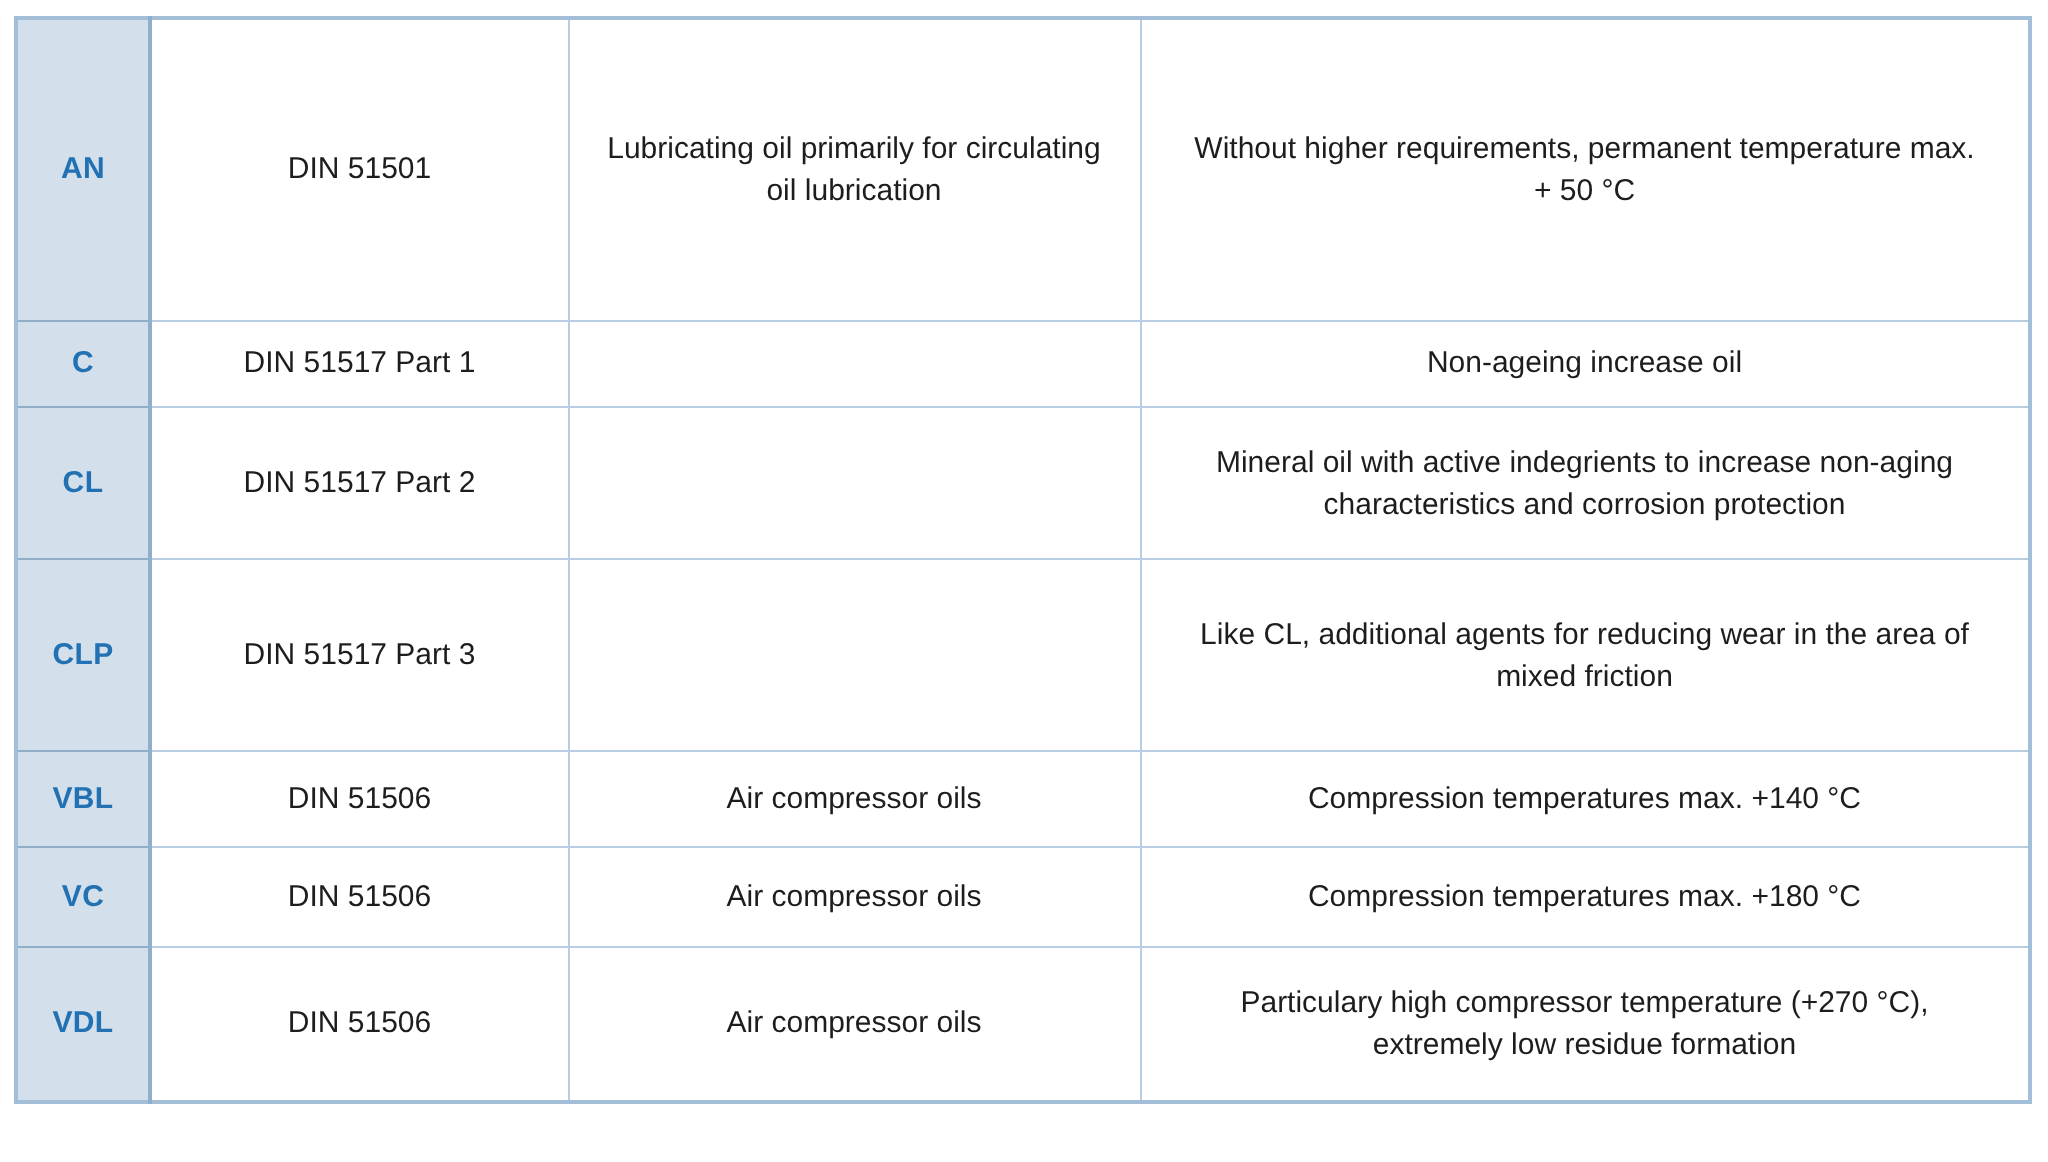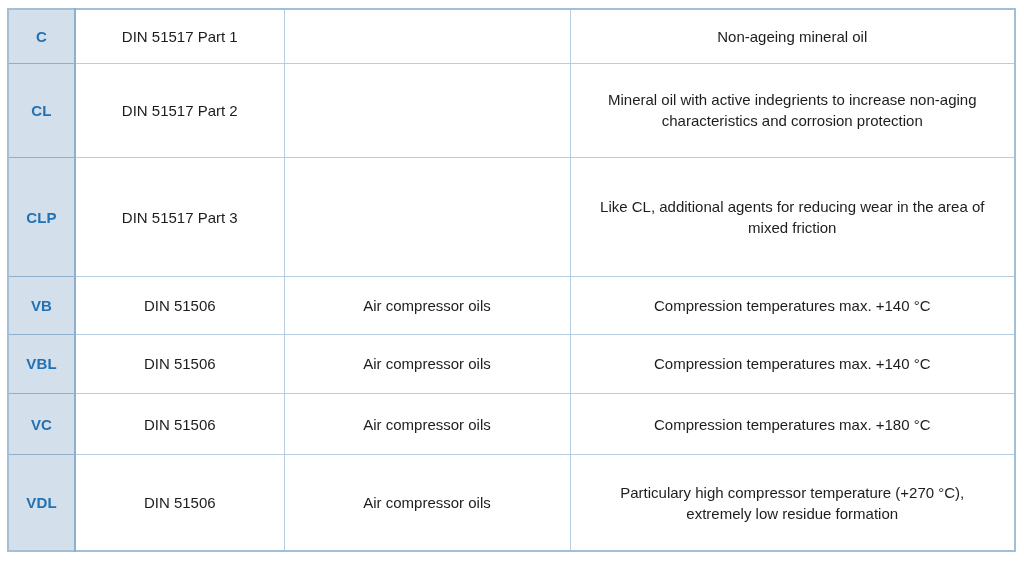--- a/index.html
+++ b/index.html
@@ -78,43 +78,43 @@
 <div class="page">
 
   <table class="lub-table">
     <colgroup>
       <col style="width:67px">
       <col style="width:209px">
       <col style="width:286px">
       <col style="width:445px">
     </colgroup>
     <tbody id="table-body">
+        <tr class="r0">
+      <td class="code-cell">AN</td>
+      <td class="standard-cell">DIN 51501</td>
+      <td class="type-cell">Lubricating  oil primarily for circulating oil lubrication</td>
+      <td class="desc-cell">Without higher requirements, permanent temperature max. + 50 °C</td>
+    </tr>
         <tr class="r1">
       <td class="code-cell">C</td>
       <td class="standard-cell">DIN 51517 Part 1</td>
       <td class="type-cell"></td>
-      <td class="desc-cell">Non-ageing mineral oil</td>
+      <td class="desc-cell">Non-ageing increase oil</td>
     </tr>
         <tr class="r2">
       <td class="code-cell">CL</td>
       <td class="standard-cell">DIN 51517 Part 2</td>
       <td class="type-cell"></td>
       <td class="desc-cell">Mineral oil with active indegrients to increase non-aging characteristics and corrosion protection</td>
     </tr>
         <tr class="r3">
       <td class="code-cell">CLP</td>
       <td class="standard-cell">DIN 51517 Part 3</td>
       <td class="type-cell"></td>
       <td class="desc-cell">Like CL, additional agents for reducing wear in the area of mixed friction</td>
-    </tr>
-        <tr class="r5">
-      <td class="code-cell">VB</td>
-      <td class="standard-cell">DIN 51506</td>
-      <td class="type-cell">Air compressor oils</td>
-      <td class="desc-cell">Compression temperatures max. +140 °C</td>
     </tr>
         <tr class="r6">
       <td class="code-cell">VBL</td>
       <td class="standard-cell">DIN 51506</td>
       <td class="type-cell">Air compressor oils</td>
       <td class="desc-cell">Compression temperatures max. +140 °C</td>
     </tr>
         <tr class="r7">
       <td class="code-cell">VC</td>
       <td class="standard-cell">DIN 51506</td>

